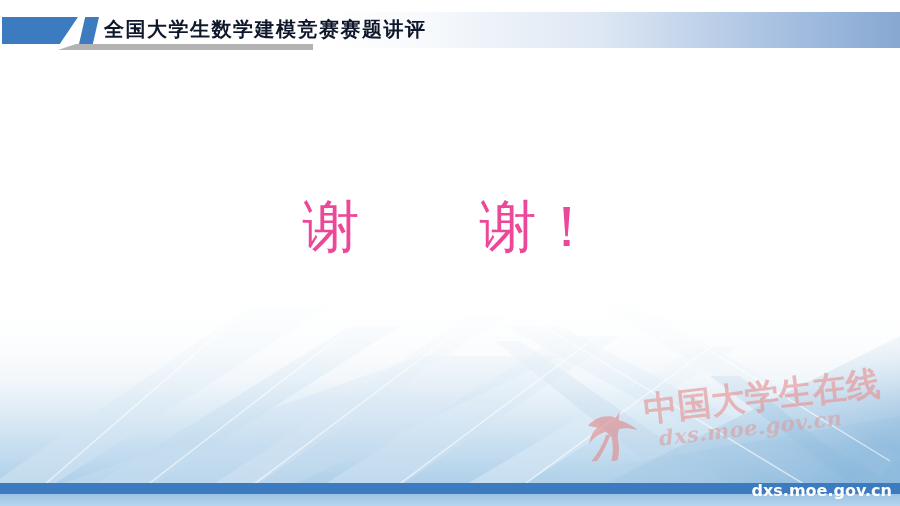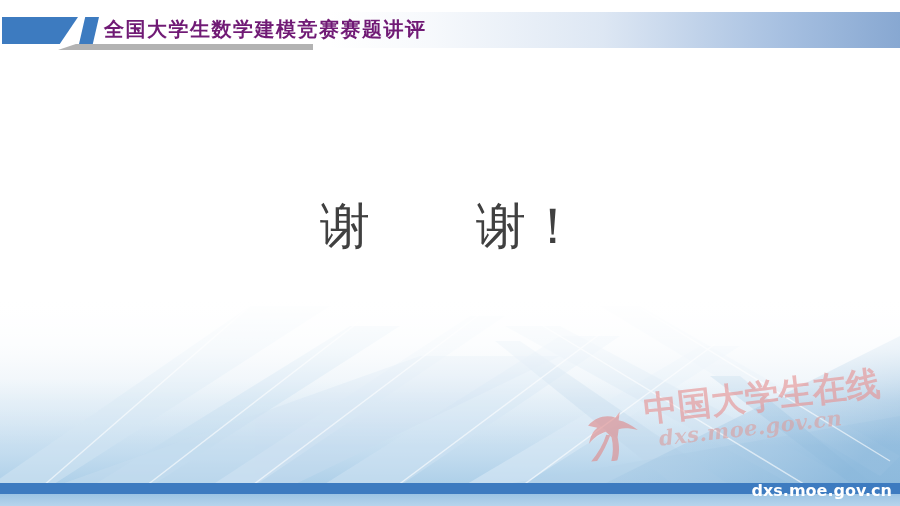--- a/index.html
+++ b/index.html
@@ -73,44 +73,44 @@
     clip-path: polygon(7% 0, 100% 0, 100% 100%, 0 100%);
   }
   .hdr-title {
     position: absolute;
     left: 104px;
     top: 16px;
     font-family: "Liberation Serif", "DejaVu Serif", serif;
     font-weight: bold;
     font-size: 20px;
     letter-spacing: 1.5px;
-    color: #701a75;
+    color: #0f172a;
     white-space: nowrap;
     line-height: 26px;
   }
 
   
   .body-area {
     position: absolute;
     left: 0;
     top: 58px;
     width: 900px;
     height: 448px;
     background: #ffffff;
   }
   .thanks {
     position: absolute;
     left: 0;
     top: 128px;
     width: 900px;
     text-align: center;
     font-family: "DejaVu Sans", "Liberation Sans", sans-serif;
-    font-size: 50px;
+    font-size: 57px;
     font-weight: normal;
-    color: #404040;
+    color: #ec4899;
     letter-spacing: 2px;
     line-height: 80px;
     white-space: pre;
   }
 
   
   .deco {
     position: absolute;
     left: 0;
     bottom: 0;

